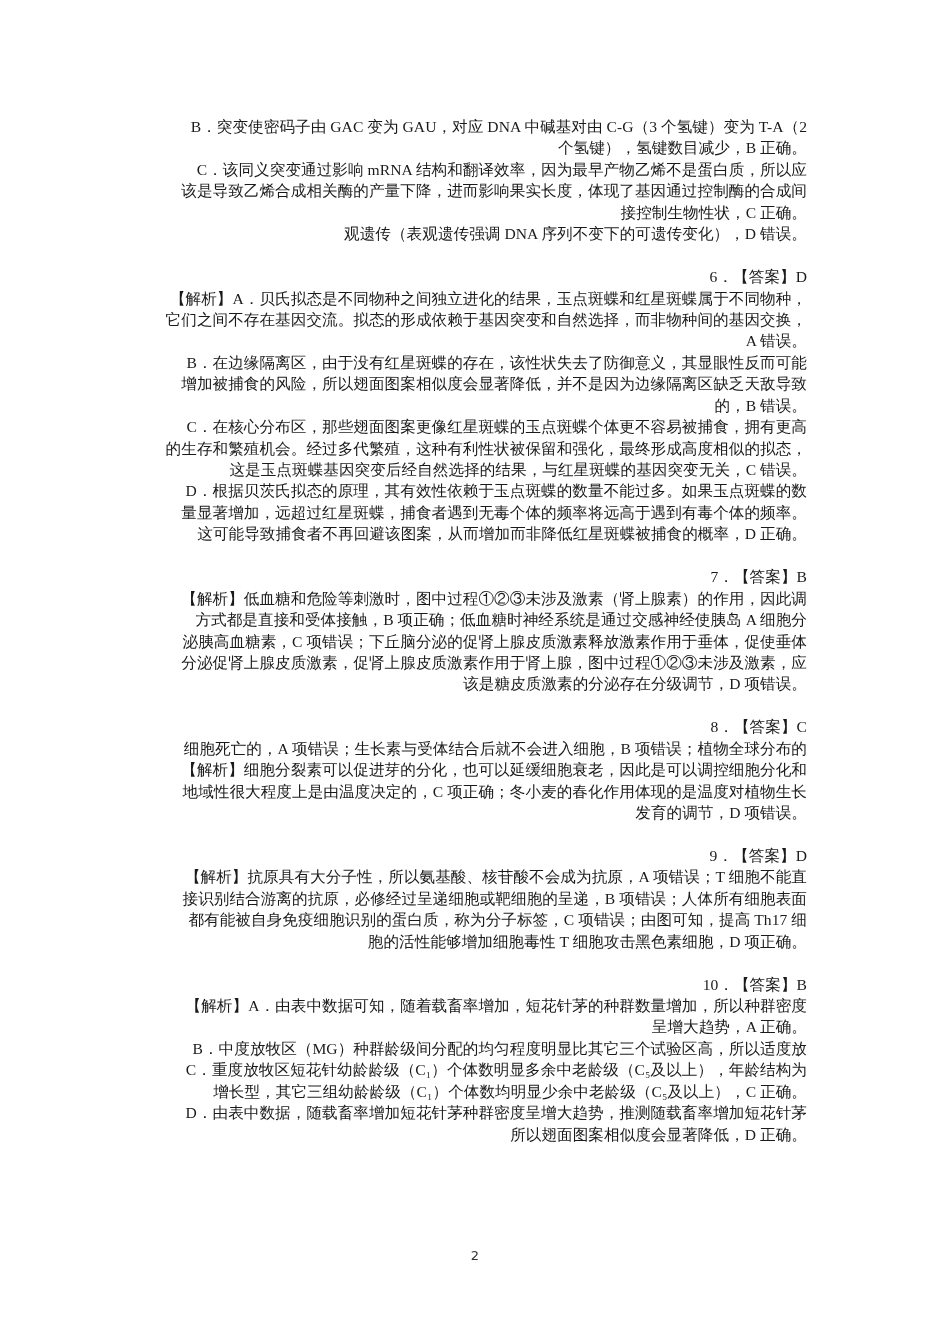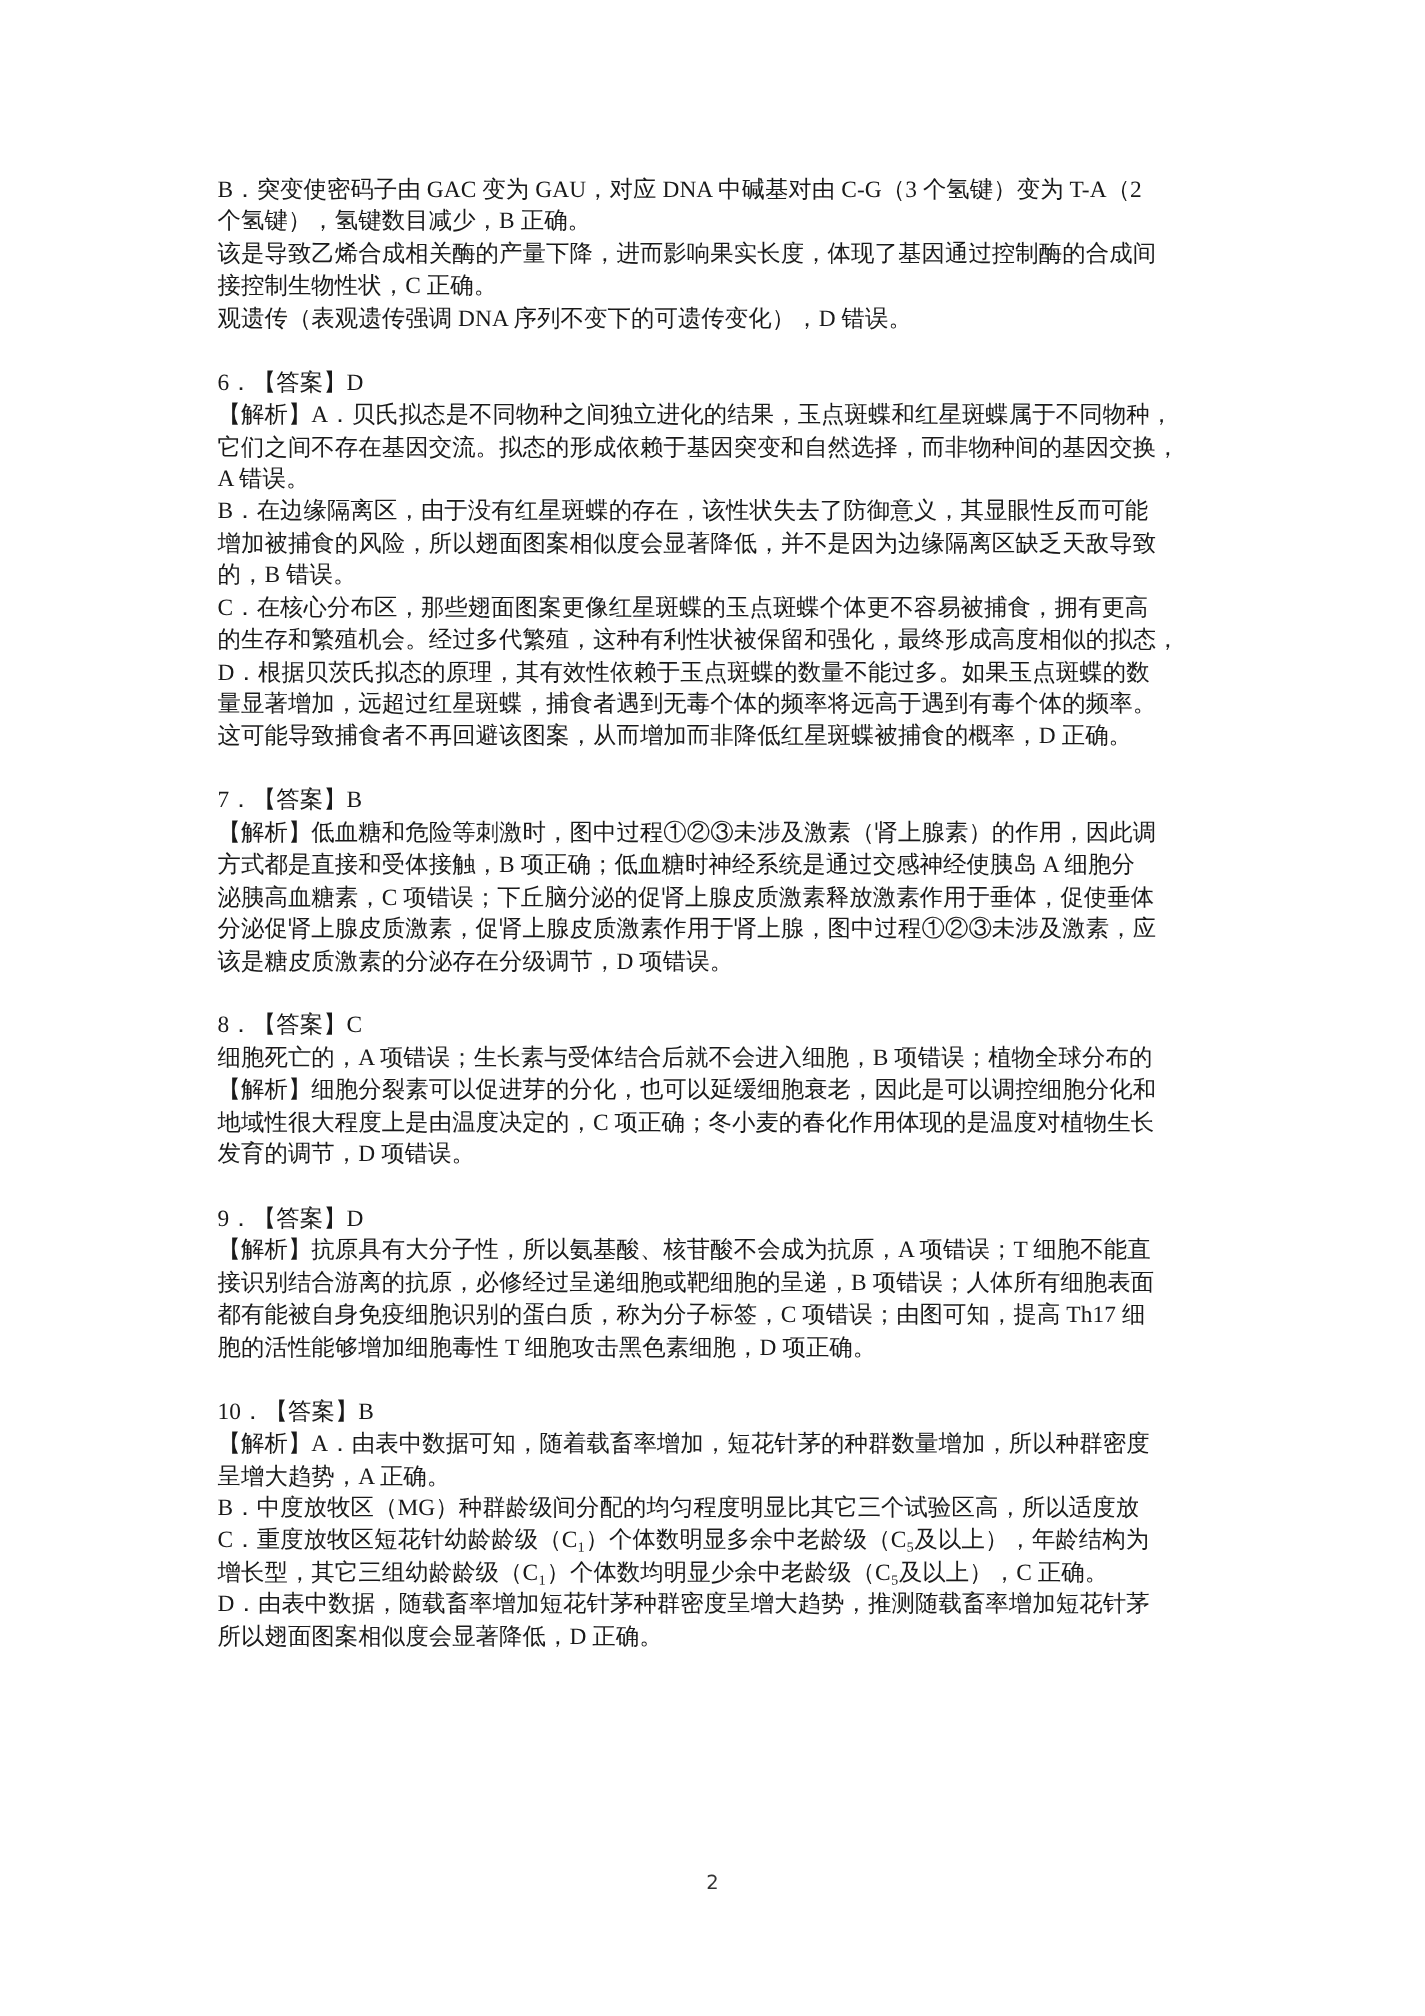--- a/index.html
+++ b/index.html
@@ -13,20 +13,21 @@
     position: relative;
     overflow: hidden;
     font-family: "Liberation Serif", "DejaVu Serif", serif;
     color: #1a1a1a;
   }
   .page {
     position: absolute;
     left: 145px;
     top: 116px;
     width: 662px;
+    text-align: right;
   }
   .line {
     height: 21.44px;
     line-height: 21.44px;
     font-size: 15.6px;
     white-space: nowrap;
     letter-spacing: 0.05px;
   }
   .blank {
     height: 21.44px;
@@ -43,36 +44,38 @@
   }
 </style>
 </head>
 <body>
 
 <div class="page">
 
   <div>
     <div class="line">B．突变使密码子由 GAC 变为 GAU，对应 DNA 中碱基对由 C-G（3 个氢键）变为 T-A（2</div>
     <div class="line">个氢键），氢键数目减少，B 正确。</div>
+    <div class="line">C．该同义突变通过影响 mRNA 结构和翻译效率，因为最早产物乙烯不是蛋白质，所以应</div>
     <div class="line">该是导致乙烯合成相关酶的产量下降，进而影响果实长度，体现了基因通过控制酶的合成间</div>
     <div class="line">接控制生物性状，C 正确。</div>
     <div class="line">观遗传（表观遗传强调 DNA 序列不变下的可遗传变化），D 错误。</div>
   </div>
   <div class="blank"></div>
 
   <div>
     <div class="line">6．【答案】D</div>
     <div class="line">【解析】A．贝氏拟态是不同物种之间独立进化的结果，玉点斑蝶和红星斑蝶属于不同物种，</div>
     <div class="line">它们之间不存在基因交流。拟态的形成依赖于基因突变和自然选择，而非物种间的基因交换，</div>
     <div class="line">A 错误。</div>
     <div class="line">B．在边缘隔离区，由于没有红星斑蝶的存在，该性状失去了防御意义，其显眼性反而可能</div>
     <div class="line">增加被捕食的风险，所以翅面图案相似度会显著降低，并不是因为边缘隔离区缺乏天敌导致</div>
     <div class="line">的，B 错误。</div>
     <div class="line">C．在核心分布区，那些翅面图案更像红星斑蝶的玉点斑蝶个体更不容易被捕食，拥有更高</div>
     <div class="line">的生存和繁殖机会。经过多代繁殖，这种有利性状被保留和强化，最终形成高度相似的拟态，</div>
+    <div class="line">这是玉点斑蝶基因突变后经自然选择的结果，与红星斑蝶的基因突变无关，C 错误。</div>
     <div class="line">D．根据贝茨氏拟态的原理，其有效性依赖于玉点斑蝶的数量不能过多。如果玉点斑蝶的数</div>
     <div class="line">量显著增加，远超过红星斑蝶，捕食者遇到无毒个体的频率将远高于遇到有毒个体的频率。</div>
     <div class="line">这可能导致捕食者不再回避该图案，从而增加而非降低红星斑蝶被捕食的概率，D 正确。</div>
   </div>
   <div class="blank"></div>
 
   <div>
     <div class="line">7．【答案】B</div>
     <div class="line">【解析】低血糖和危险等刺激时，图中过程①②③未涉及激素（肾上腺素）的作用，因此调</div>
     <div class="line">方式都是直接和受体接触，B 项正确；低血糖时神经系统是通过交感神经使胰岛 A 细胞分</div>

